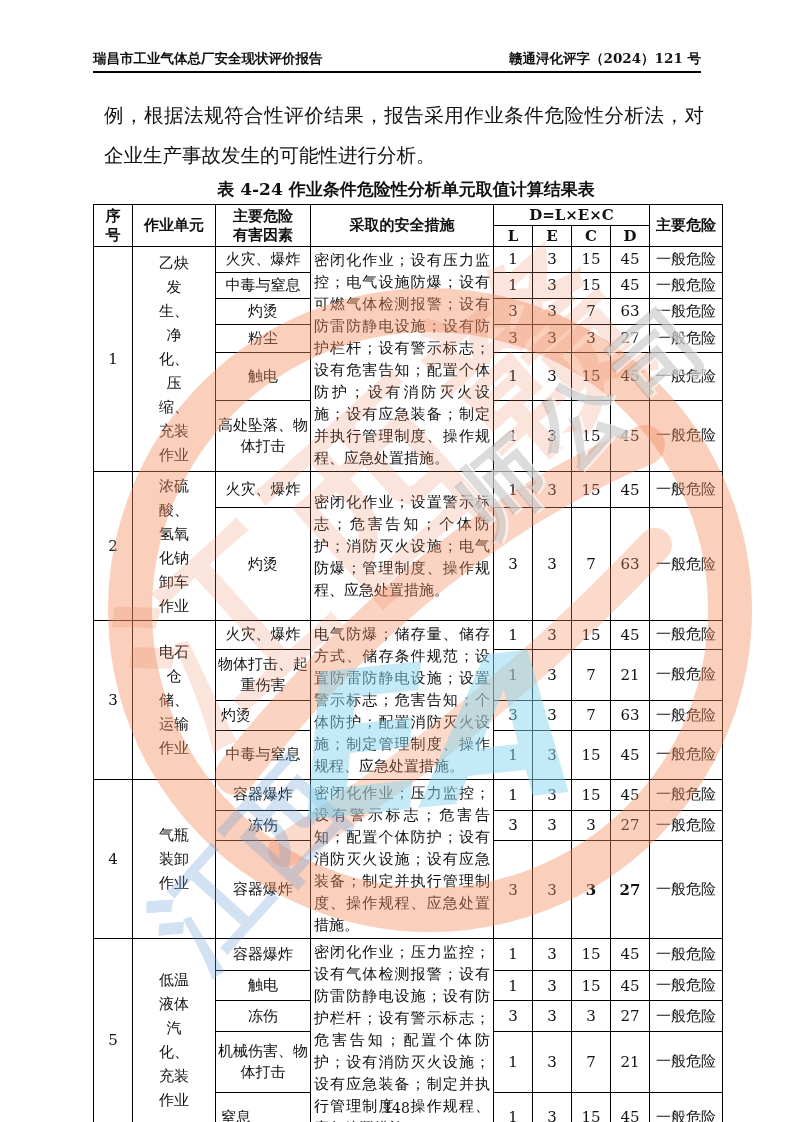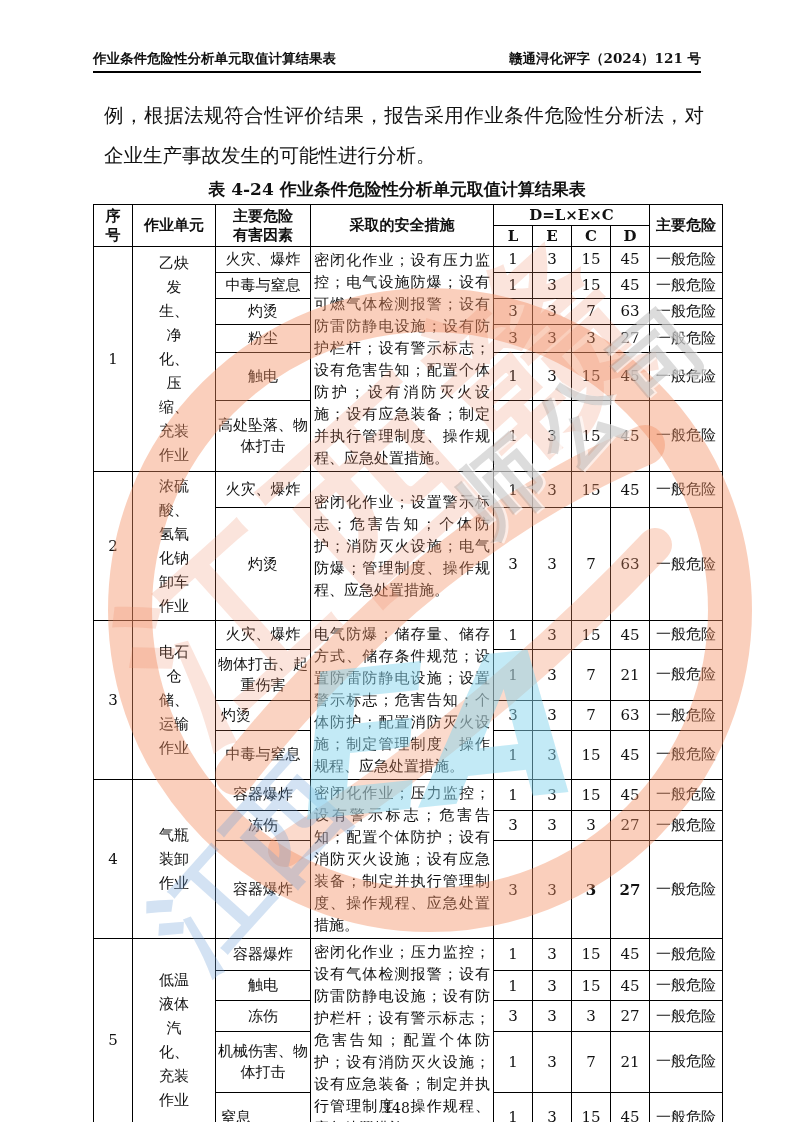--- a/index.html
+++ b/index.html
@@ -22,21 +22,21 @@
     padding-bottom:3px;
   }
   
   .intro{
     position:absolute;top:96px;left:104px;width:600px;
     font-size:19.5px;line-height:40px;
     text-align:justify;
   }
   
   .tbl-title{
-    position:absolute;top:178px;left:93px;width:608px;
+    position:absolute;top:178px;left:102px;width:608px;
     text-align:center;font-size:17px;font-weight:bold;
   }
   
   .tbl-wrap{position:absolute;top:204px;left:93px;}
   table{border-collapse:collapse;table-layout:fixed;}
   td,th{
     border:1px solid #000;
     font-size:15px;
     padding:1px 2px;
     text-align:center;
@@ -104,21 +104,21 @@
   }
 </style>
 </head>
 <body>
 
 <div class="page">
 
   <div class="content">
 
     <div class="doc-header">
-      <span>作业条件危险性分析单元取值计算结果表</span>
+      <span>瑞昌市工业气体总厂安全现状评价报告</span>
       <span>赣通浔化评字（2024）121 号</span>
     </div>
 
     <div class="intro">例，根据法规符合性评价结果，报告采用作业条件危险性分析法，对企业生产事故发生的可能性进行分析。</div>
 
     <div class="tbl-title">表 4-24  作业条件危险性分析单元取值计算结果表</div>
 
     <div class="tbl-wrap">
       <table>
         <thead>

